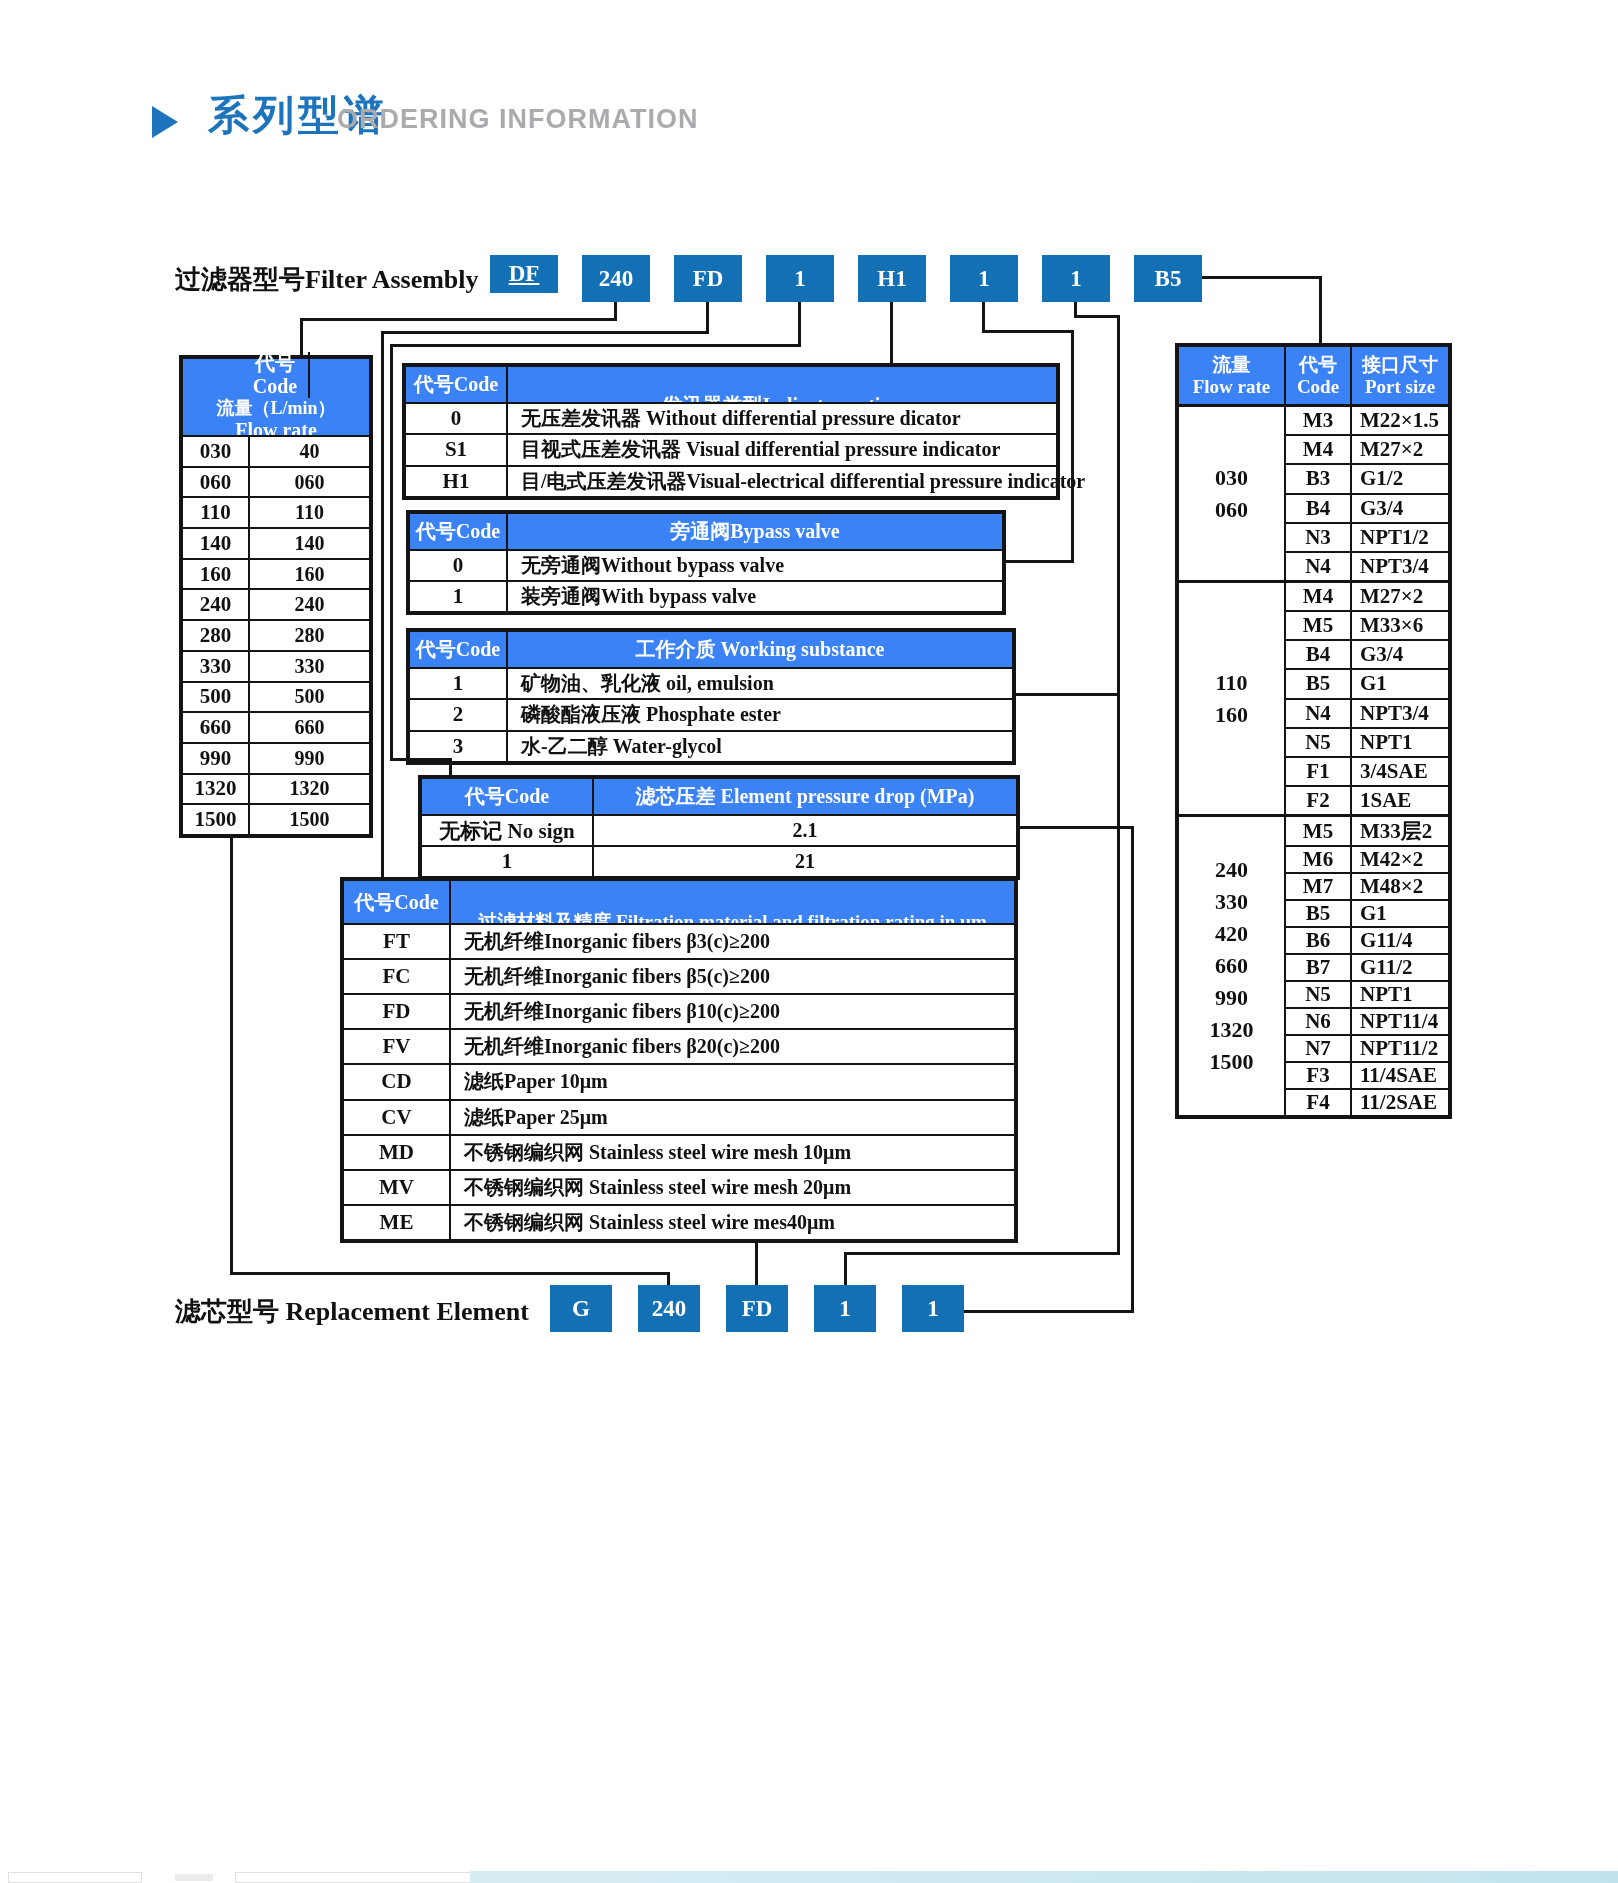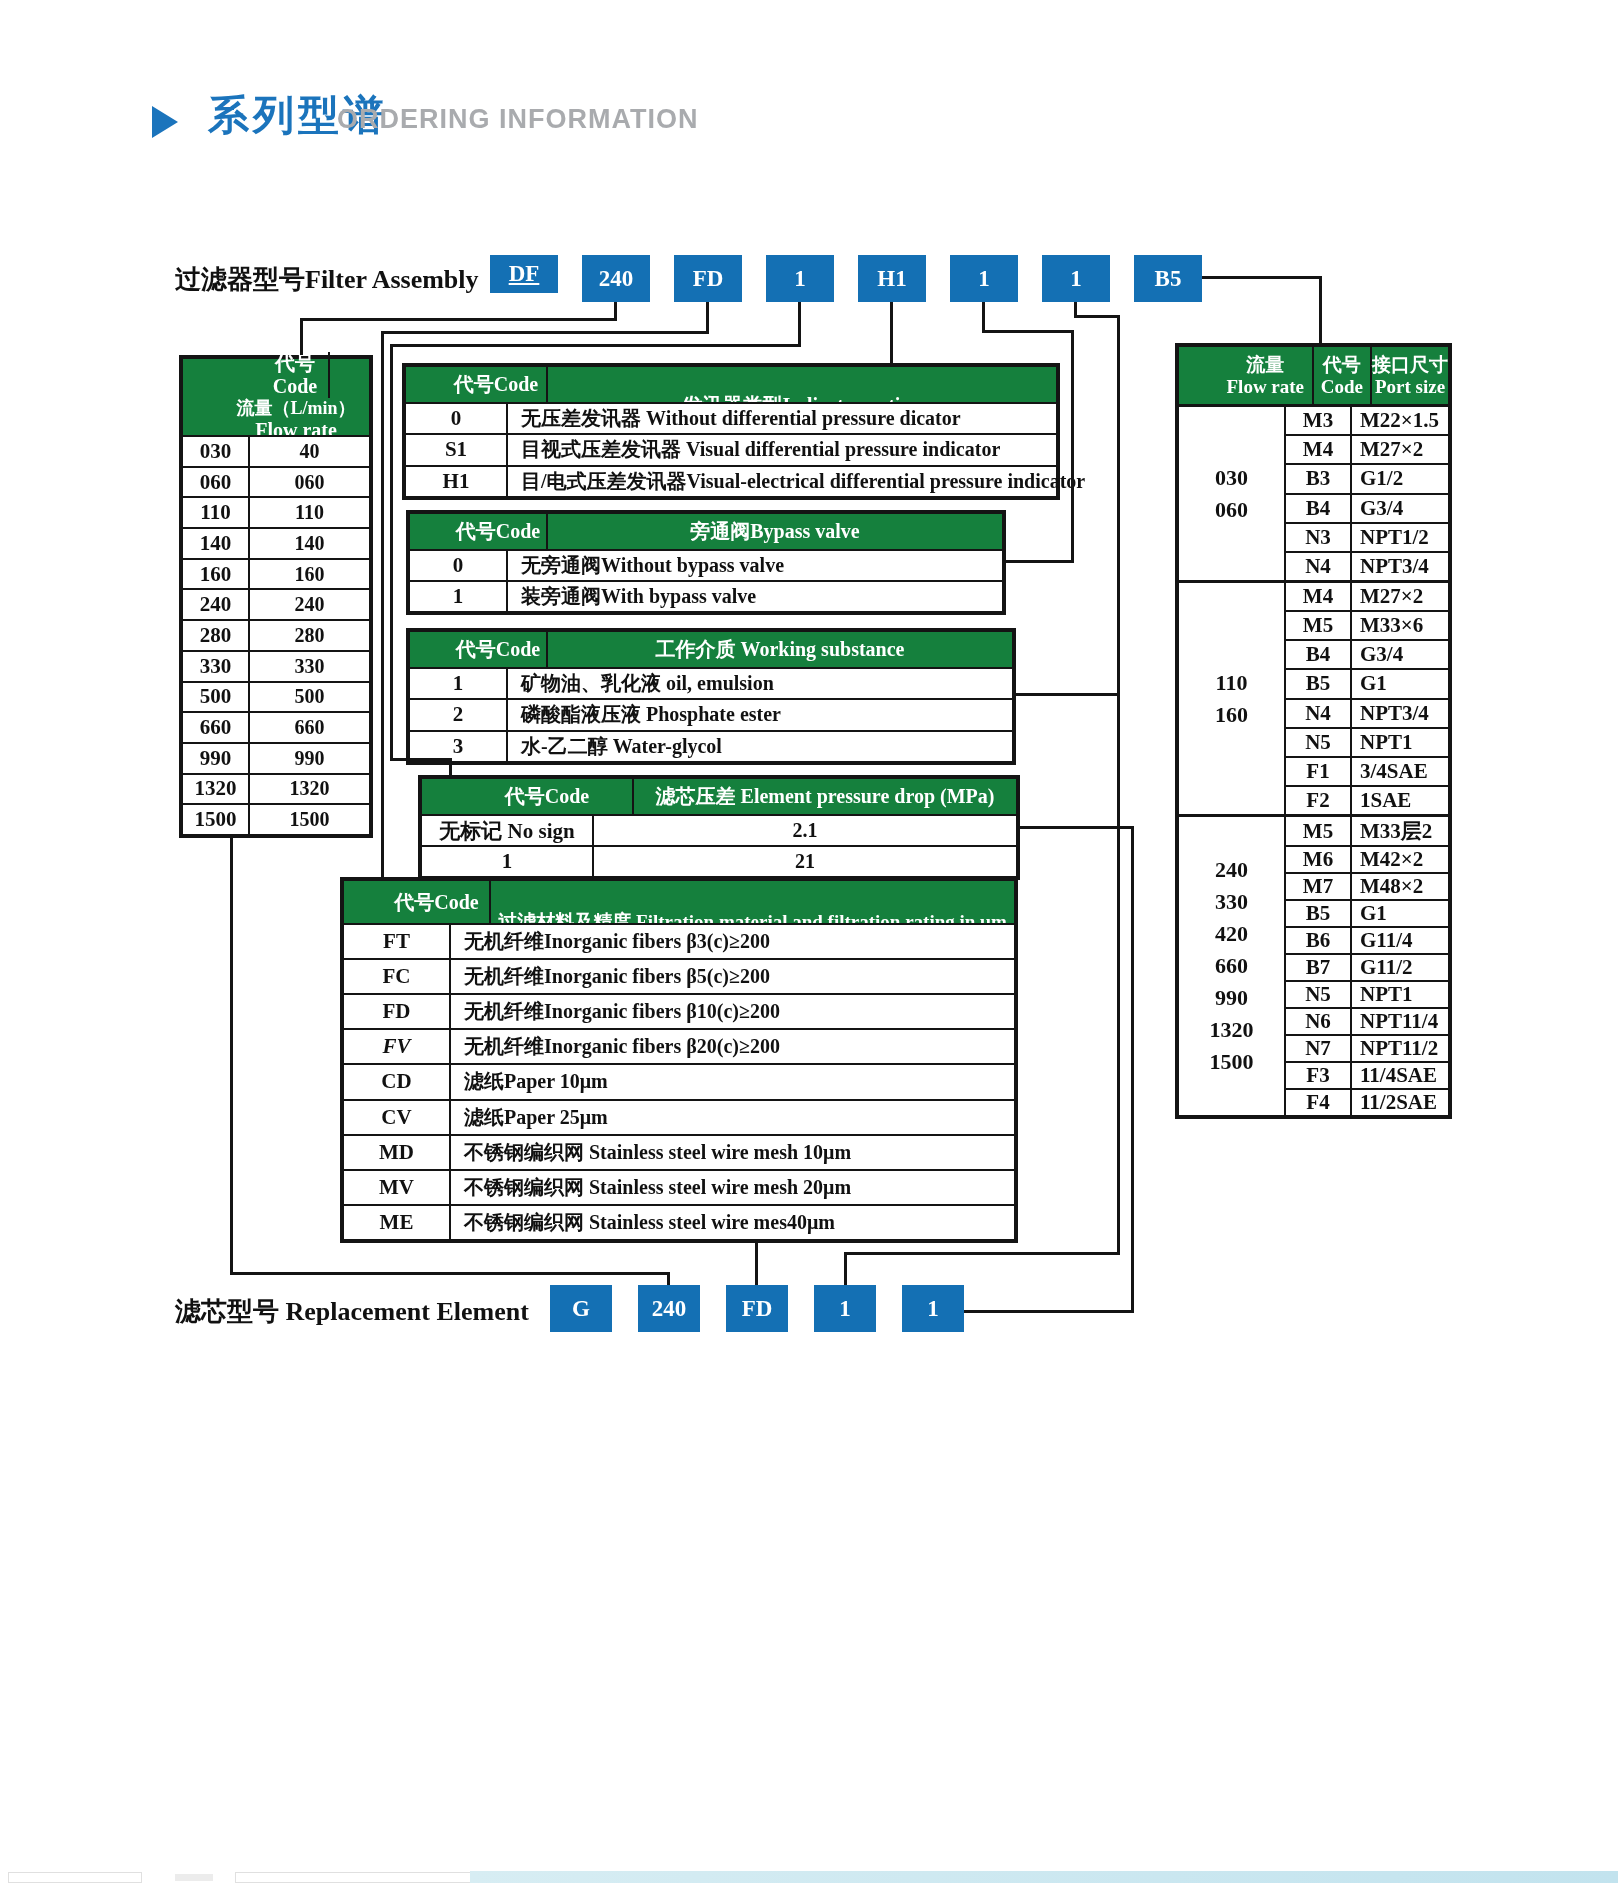--- a/index.html
+++ b/index.html
@@ -5,22 +5,22 @@
   html,body{margin:0;padding:0;background:#ffffff;}
   #page{position:relative;width:1618px;height:1883px;background:#ffffff;overflow:hidden;
         font-family:"Liberation Serif","DejaVu Serif",serif;color:#111;}
   .abs{position:absolute;}
   .sans{font-family:"Liberation Sans","DejaVu Sans",sans-serif;}
   .line{position:absolute;background:#141414;}
   .codebox{position:absolute;background:#1470b4;color:#fff;display:flex;align-items:center;
            justify-content:center;font-weight:bold;font-size:23px;}
   .tbl{position:absolute;border:4px solid #141414;background:#fff;box-sizing:border-box;
        display:flex;flex-direction:column;}
-  .thead{background:#15803d;color:#fff;font-weight:bold;display:flex;align-items:stretch;
-         font-size:20px;flex:none;padding-left:40px;}
+  .thead{background:#3b82f6;color:#fff;font-weight:bold;display:flex;align-items:stretch;
+         font-size:20px;flex:none;}
   .thead .hc{display:flex;align-items:center;justify-content:center;white-space:nowrap;}
   .rows{display:flex;flex-direction:column;flex:1;}
   .trow{display:flex;flex:1;border-top:2px solid #141414;align-items:stretch;}
   .ccell{display:flex;align-items:center;justify-content:center;font-weight:bold;font-size:21px;
          border-right:2px solid #141414;flex:none;white-space:nowrap;}
   .dcell{display:flex;align-items:center;font-weight:bold;font-size:20px;padding-left:13px;
          white-space:nowrap;flex:1;}
   .center{justify-content:center;padding-left:0;}
   .twolines{display:flex;flex-direction:column;align-items:center;justify-content:center;
             line-height:1.15;text-align:center;}
@@ -210,21 +210,21 @@
       </div>
         <div class="trow">
         <div class="ccell" style="width:105px;">FC</div>
         <div class="dcell">无机纤维Inorganic fibers β5(c)≥200</div>
       </div>
         <div class="trow">
         <div class="ccell" style="width:105px;">FD</div>
         <div class="dcell">无机纤维Inorganic fibers β10(c)≥200</div>
       </div>
         <div class="trow">
-        <div class="ccell" style="width:105px;font-style:italic;">FV</div>
+        <div class="ccell" style="width:105px;">FV</div>
         <div class="dcell">无机纤维Inorganic fibers β20(c)≥200</div>
       </div>
         <div class="trow">
         <div class="ccell" style="width:105px;">CD</div>
         <div class="dcell">滤纸Paper 10μm</div>
       </div>
         <div class="trow">
         <div class="ccell" style="width:105px;">CV</div>
         <div class="dcell">滤纸Paper 25μm</div>
       </div>

